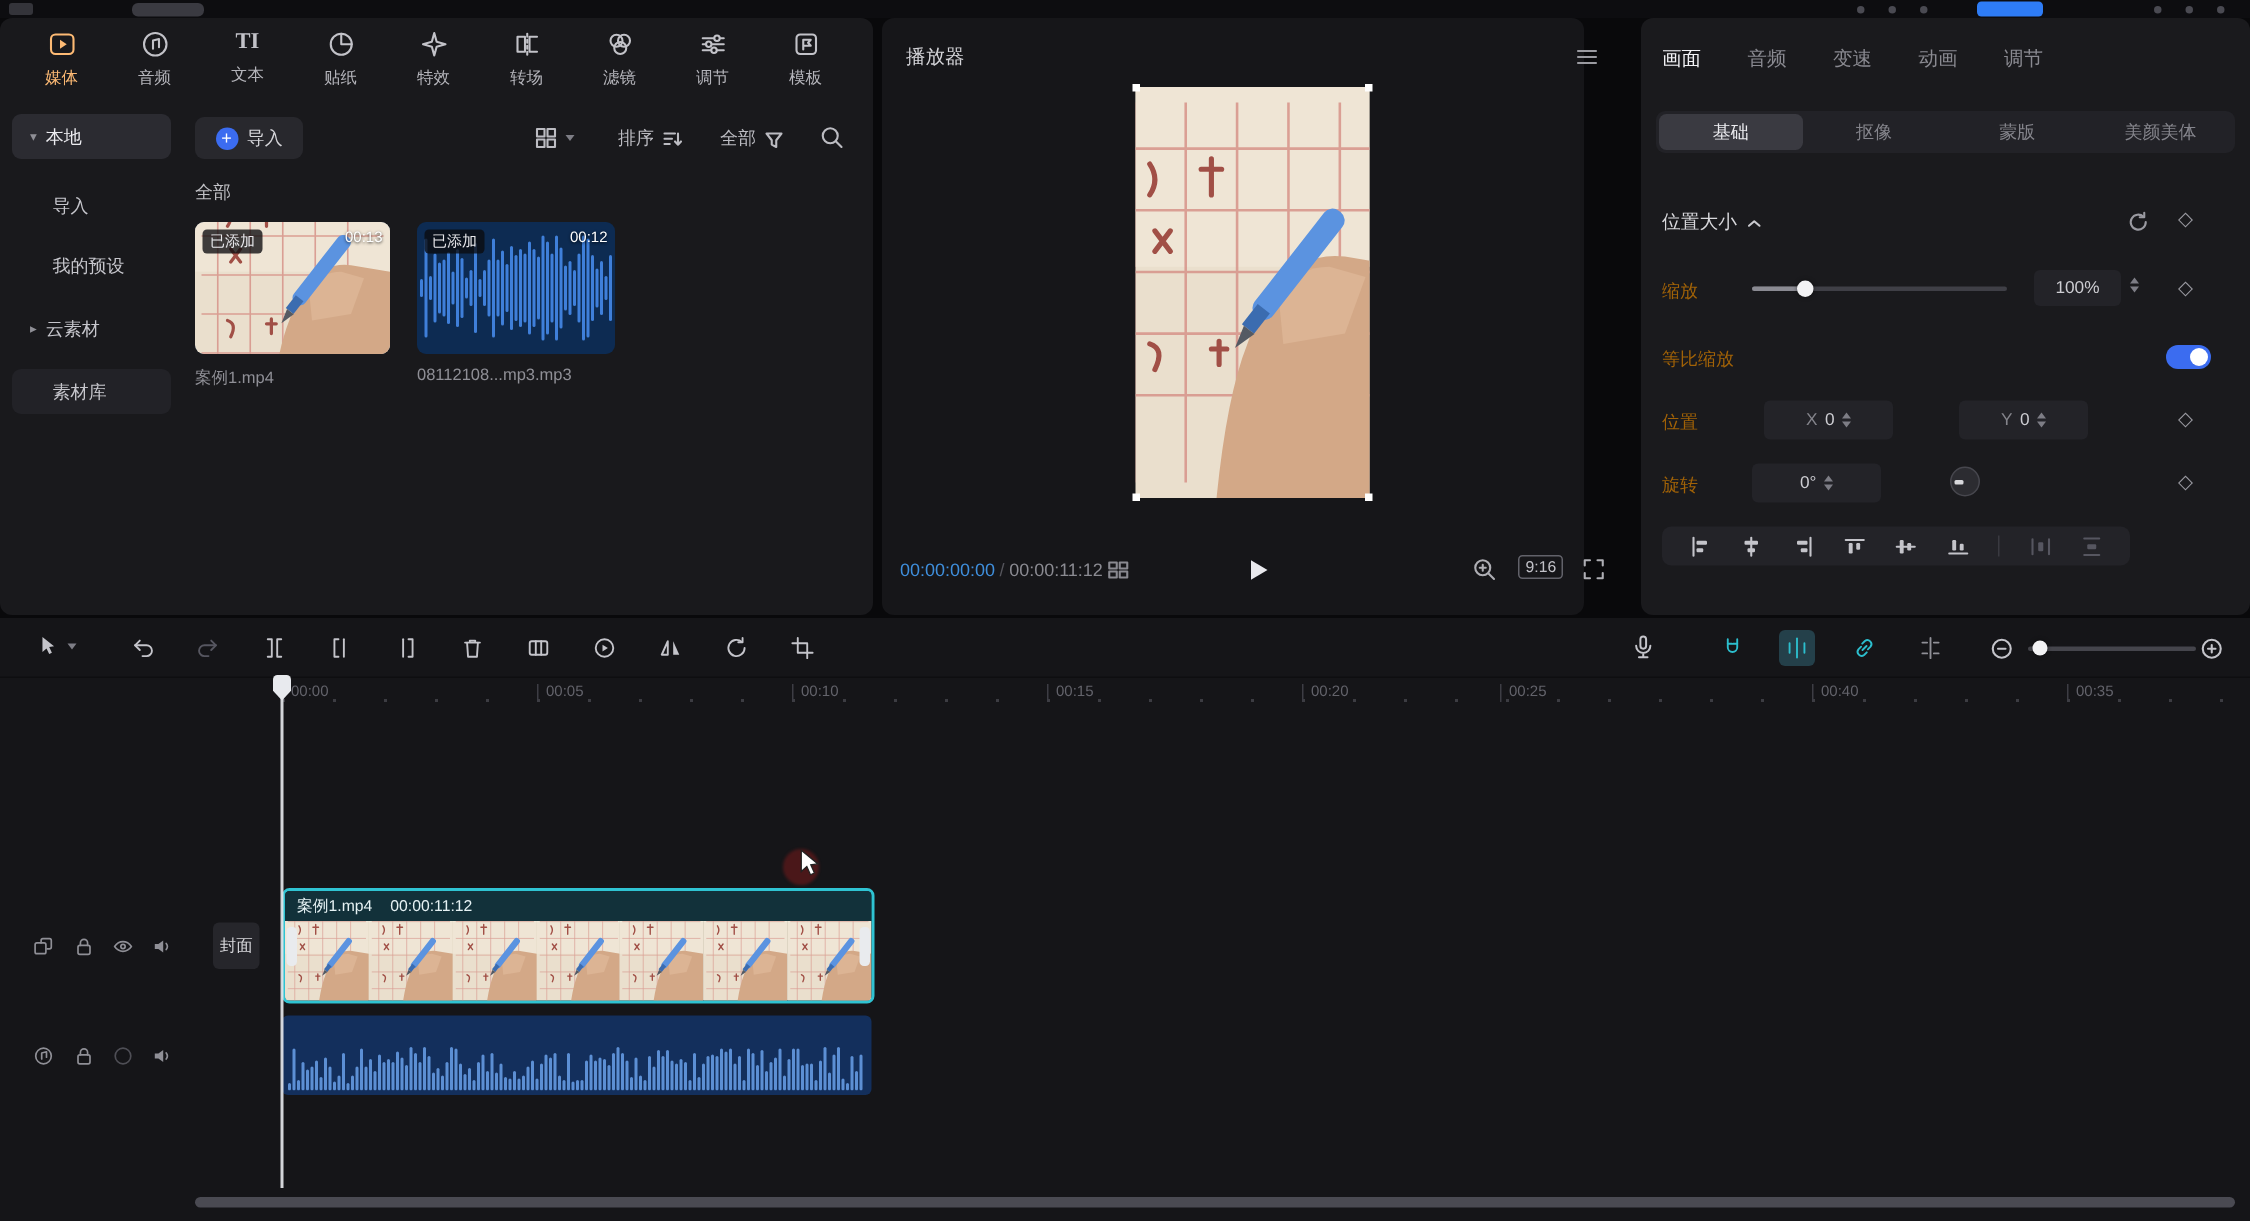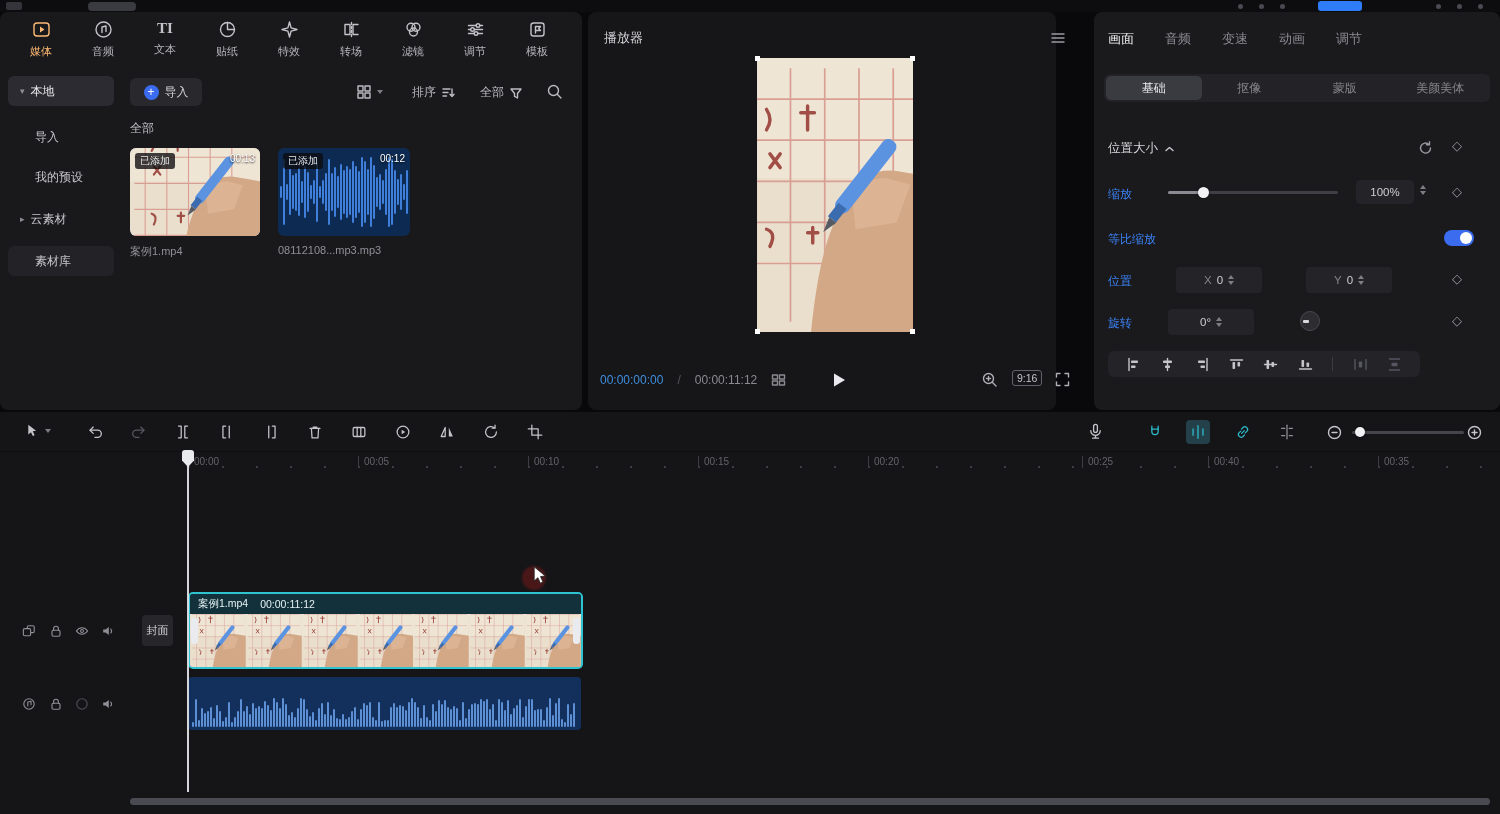--- a/index.html
+++ b/index.html
@@ -24,21 +24,21 @@
 .ghost{display:inline-flex;align-items:center;gap:5px;color:#bcbcc2;font-size:12px;cursor:pointer}
 .thumb{position:relative;border-radius:6px;overflow:hidden;background:#0d2b52}
 .badge{position:absolute;left:5px;top:5px;background:rgba(12,12,14,.78);color:#e8e8ec;font-size:10px;padding:1px 5px;border-radius:3px;z-index:3}
 .dur{position:absolute;right:5px;top:5px;color:#fff;font-size:10px;text-shadow:0 1px 2px rgba(0,0,0,.8);z-index:3}
 .fname{color:#8f8f96;font-size:11px;white-space:nowrap;overflow:hidden;text-overflow:ellipsis}
 
 .itab{font-size:13px;color:#8a8a91;cursor:pointer}
 .itab.active{color:#f2f2f5}
 .seg{flex:1;display:flex;align-items:center;justify-content:center;font-size:12px;color:#85858c;border-radius:5px;cursor:pointer}
 .seg.active{background:#3a3a41;color:#ececf0}
-.plabel{font-size:12px;color:#3b82f6}
+.plabel{font-size:12px;color:#a16207}
 .valbox{position:absolute;background:#232328;border-radius:4px;display:flex;align-items:center;justify-content:center;gap:5px;color:#cdcdd2;font-size:11.5px}
 .dimlab{color:#84848b}
 .stepper{display:flex;flex-direction:column;gap:2px;align-items:center}
 .t-up{width:0;height:0;border-left:3.5px solid transparent;border-right:3.5px solid transparent;border-bottom:4.5px solid #7d7d85}
 .t-dn{width:0;height:0;border-left:3.5px solid transparent;border-right:3.5px solid transparent;border-top:4.5px solid #7d7d85}
 .kf{position:absolute;color:#9a9aa1;font-size:13px;cursor:pointer}
 .toggle{position:absolute;width:30px;height:16px;border-radius:8px;background:#3b6cf0;cursor:pointer}
 .toggle::after{content:"";position:absolute;right:2px;top:2px;width:12px;height:12px;border-radius:50%;background:#fff}
 .sl-track{position:absolute;height:3px;border-radius:2px;background:#3f3f46}
 .sl-fill{position:absolute;height:3px;border-radius:2px;background:#8a8a92}
@@ -331,21 +331,21 @@
     <div class="abs" style="left:169px;top:46px;width:156px;height:274px">
       <svg viewBox="0 0 120 160" preserveAspectRatio="xMidYMid slice" width="156" height="274">
           <use href="#paper-scene" width="120" height="160"></use>
         </svg>
       <div class="abs" style="left:-2px;top:-2px;width:5px;height:5px;background:#fff"></div>
       <div class="abs" style="right:-2px;top:-2px;width:5px;height:5px;background:#fff"></div>
       <div class="abs" style="left:-2px;bottom:-2px;width:5px;height:5px;background:#fff"></div>
       <div class="abs" style="right:-2px;bottom:-2px;width:5px;height:5px;background:#fff"></div>
     </div>
 
-    <div class="abs" style="left:12px;top:360px;display:flex;align-items:center;gap:14px;font-size:12px">
+    <div class="abs" style="left:12px;top:360px;display:flex;align-items:center;gap:3px;font-size:12px">
       <span style="color:#3f8fdd">00:00:00:00</span>
       <span style="color:#55555c">/</span>
       <span style="color:#8a8a91">00:00:11:12</span>
       <span style="color:#8a8a91">
           <svg class="ico" width="15" height="15" viewBox="0 0 15 15">
             <rect x="1.5" y="3" width="5" height="4"></rect>
             <rect x="8.5" y="3" width="5" height="4"></rect>
             <rect x="1.5" y="9" width="5" height="4"></rect>
             <rect x="8.5" y="9" width="5" height="4"></rect>
           </svg>
@@ -633,21 +633,21 @@
         </span>
     </div>
 
     <div class="abs" style="left:0;top:42px;width:1500px;height:18px">
       <div class="abs" style="left:188px;right:0;top:12px;height:2px;background:repeating-linear-gradient(90deg,#3c3c42 0 2px,transparent 2px 34px)"></div>
     <div class="tick" style="left: 188px;">00:00</div>
         <div class="tick" style="left: 358px;">00:05</div>
         <div class="tick" style="left: 528px;">00:10</div>
         <div class="tick" style="left: 698px;">00:15</div>
         <div class="tick" style="left: 868px;">00:20</div>
-        <div class="tick" style="left: 1082px;">00:25</div>
+        <div class="tick" style="left: 1000px;">00:25</div>
         <div class="tick" style="left: 1208px;">00:40</div>
         <div class="tick" style="left: 1378px;">00:35</div>
       </div>
 
     <span class="hdr-ico" style="left:21px;top:211px">
         <svg class="ico" width="16" height="16" viewBox="0 0 20 20">
           <rect x="3" y="7" width="9" height="9" rx="1.5"></rect>
           <path d="M8 7V5a1.5 1.5 0 0 1 1.5-1.5H15A1.5 1.5 0 0 1 16.5 5v5.5A1.5 1.5 0 0 1 15 12h-2"></path>
         </svg>
       </span>

